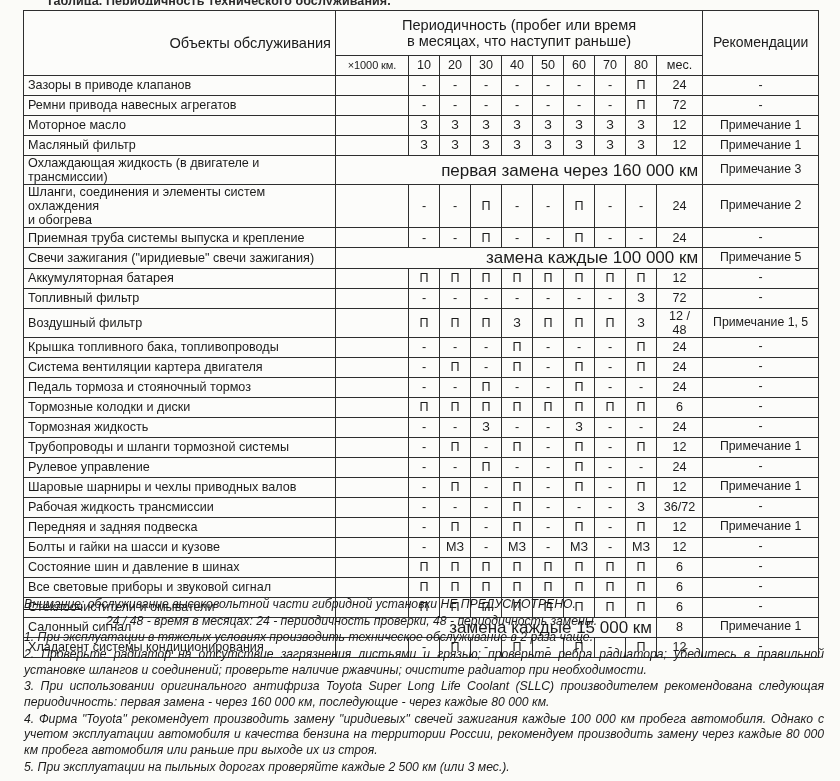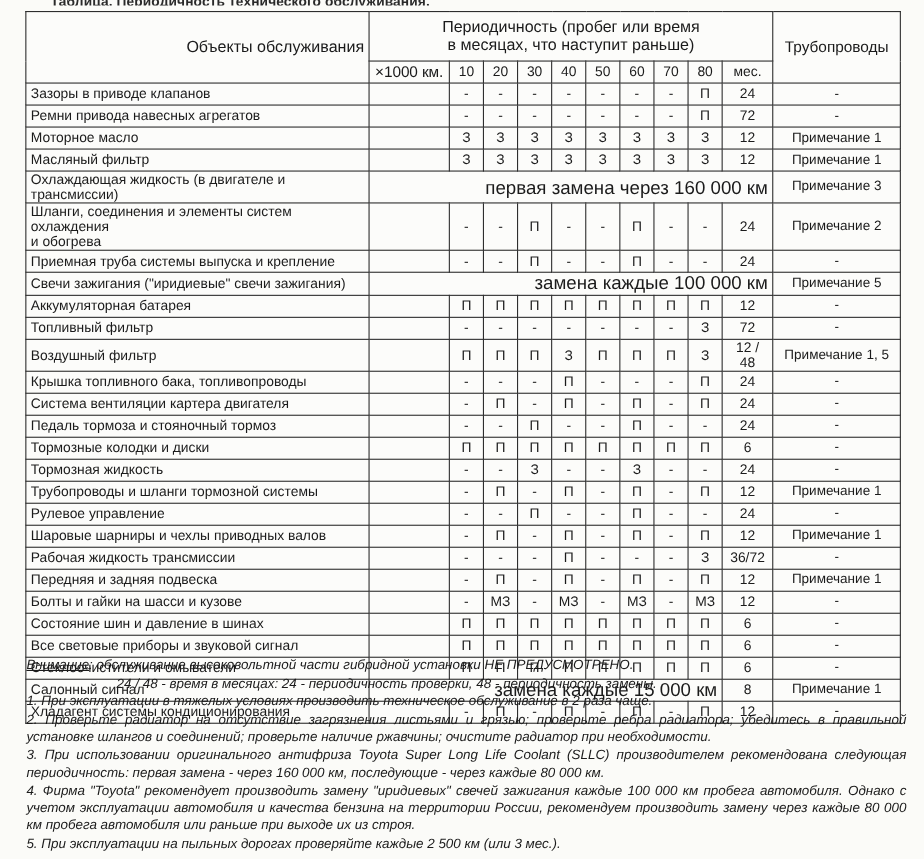--- a/index.html
+++ b/index.html
@@ -64,21 +64,21 @@
     font-size:14px;
     text-align:center;
     padding:2px 3px;
   }
   td.sub, th.sub{
     text-align:center;
     font-size:12.6px;
     height:19px;
     padding:0 1px;
   }
-  th.subkm{ font-size:14px; letter-spacing:-0.1px;}
+  th.subkm{ font-size:11px; letter-spacing:-0.1px;}
   td.obj{
     text-align:left;
     font-size:12.6px;
     padding-left:6px;
     height:19px;
   }
   td.mark{
     text-align:center;
     font-size:12.6px;
   }
@@ -134,21 +134,21 @@
       <col style="width:46px">
       <col style="width:116px">
     </colgroup>
     <thead>
       <tr>
         <th class="hobj" rowspan="2">Объекты обслуживания</th>
         <th class="hper" colspan="10">
           <span class="l1">Периодичность (пробег или время</span>
           <span class="l1">в месяцах, что наступит раньше)</span>
         </th>
-        <th class="hrec" rowspan="2">Трубопроводы</th>
+        <th class="hrec" rowspan="2">Рекомендации</th>
       </tr>
       <tr>
         <th class="sub subkm">×1000 км.</th>
         <th class="sub">10</th>
         <th class="sub">20</th>
         <th class="sub">30</th>
         <th class="sub">40</th>
         <th class="sub">50</th>
         <th class="sub">60</th>
         <th class="sub">70</th>

